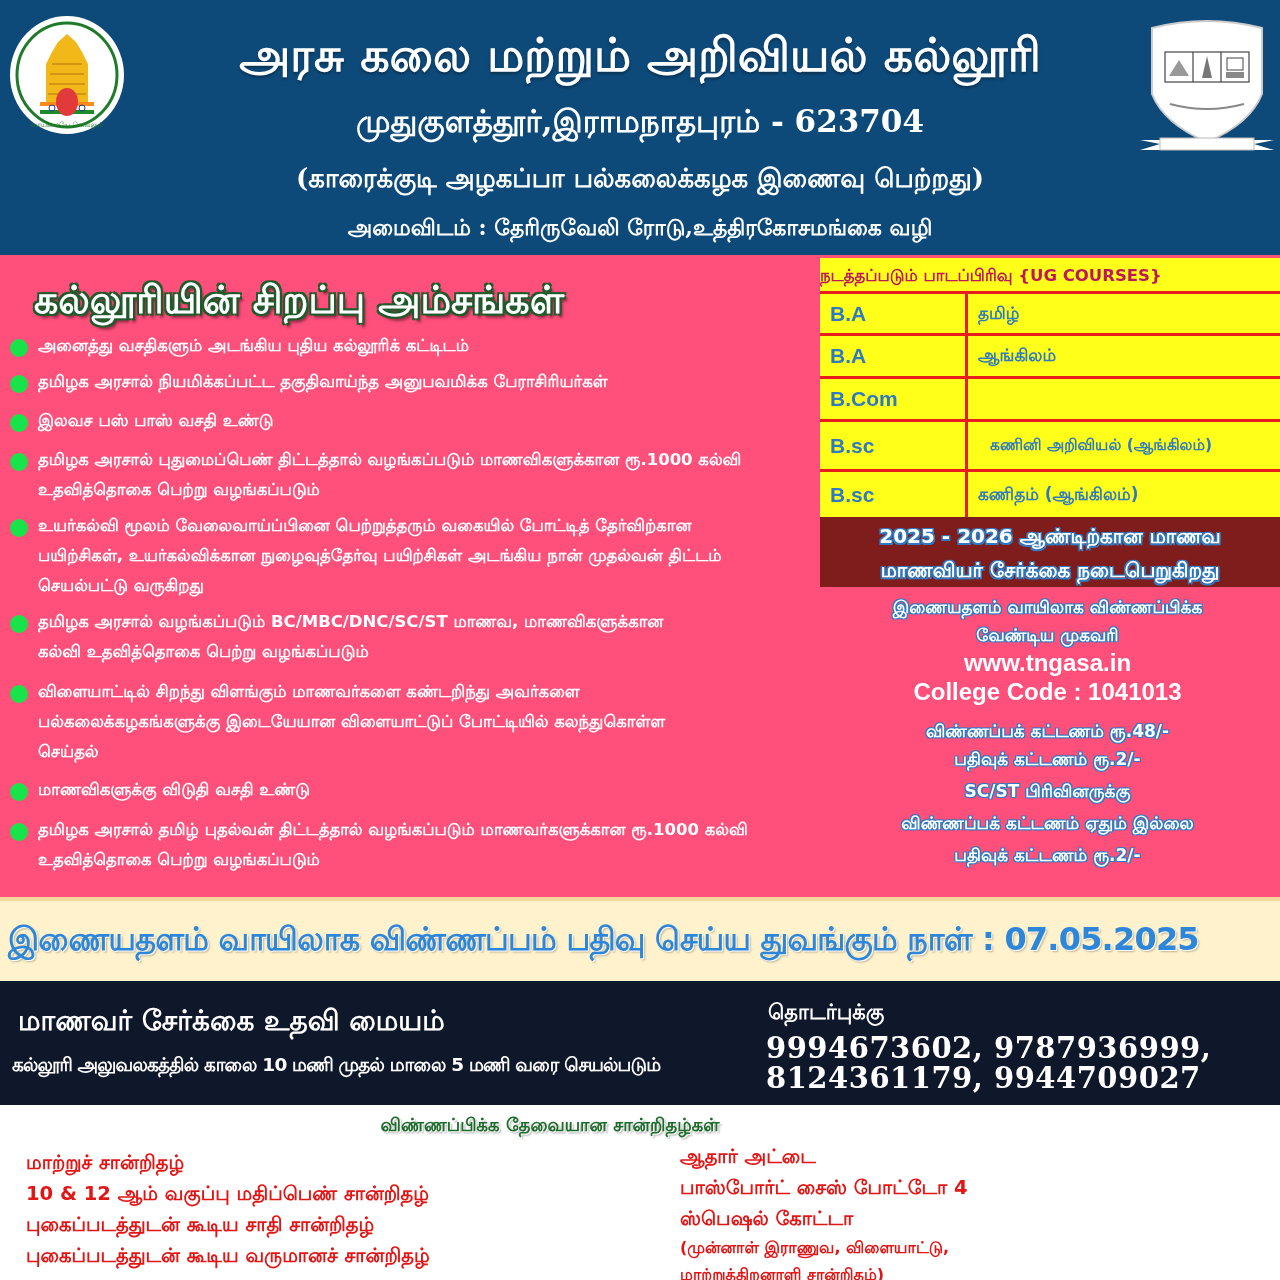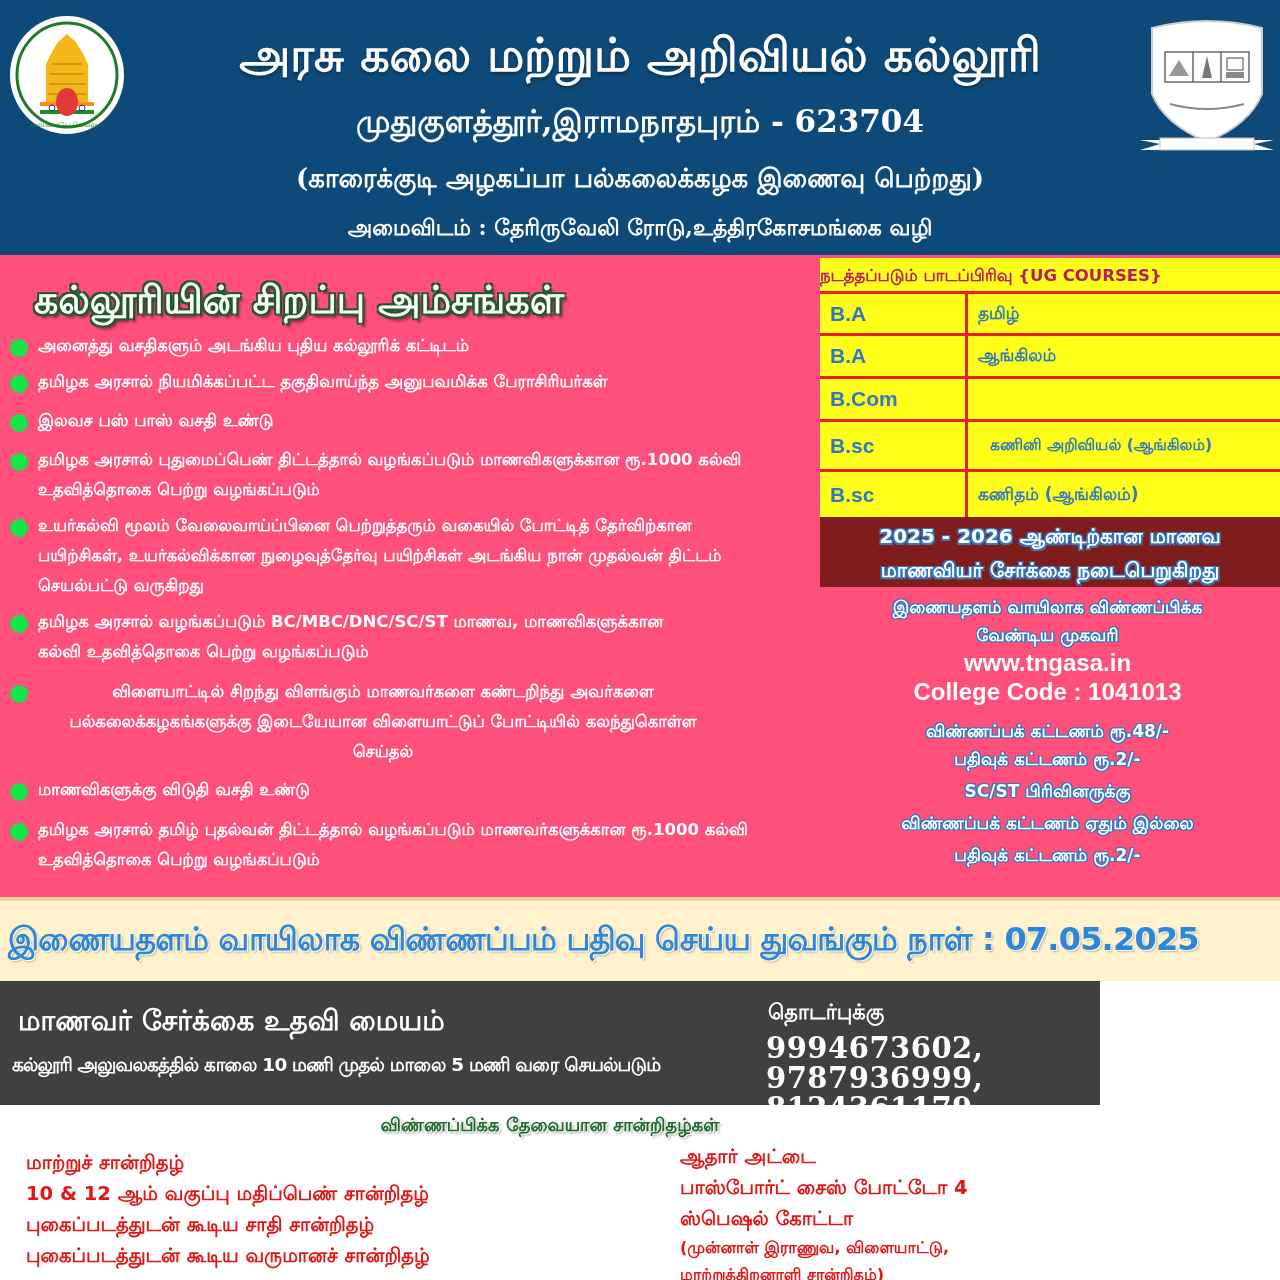--- a/index.html
+++ b/index.html
@@ -40,21 +40,21 @@
      text-shadow: -1.2px -1.2px 0 #2f7ac0, 1.2px -1.2px 0 #2f7ac0, -1.2px 1.2px 0 #2f7ac0, 1.2px 1.2px 0 #2f7ac0; }
   .ai-web { color: #ffffff; font-family: "Liberation Sans", sans-serif; font-weight: bold; font-size: 24px; line-height: 28px; }
   .ai-code { color: #ffffff; font-family: "Liberation Sans", sans-serif; font-weight: bold; font-size: 24px; line-height: 30px; }
 
   
   .date-strip { position: absolute; left: 0; top: 897px; width: 1280px; height: 84px; background: #fff2cc; border-top: 4px solid #f5d59a; }
   .date-text { position: absolute; left: 8px; top: 16px; width: 1264px; color: #2e86d9; font-weight: bold; font-size: 32px; line-height: 44px; white-space: nowrap; font-family: "DejaVu Sans", sans-serif; letter-spacing: -0.8px;
      text-shadow: 1px 1px 0 #ffffff, 2px 2px 2px rgba(0,0,0,0.25); }
 
   
-  .help { position: absolute; left: 0; top: 981px; width: 1100px; height: 124px; background: #404040; }
+  .help { position: absolute; left: 0; top: 981px; width: 1280px; height: 124px; background: #0f172a; }
   .help-title { position: absolute; left: 18px; top: 20px; color: #ffffff; font-weight: bold; font-size: 28px; line-height: 40px; white-space: nowrap; }
   .help-sub { position: absolute; left: 12px; top: 64px; color: #ffffff; font-weight: bold; font-size: 18.5px; line-height: 40px; white-space: nowrap; font-family: "DejaVu Sans", sans-serif; letter-spacing: -0.8px; }
   .contact-label { position: absolute; left: 768px; top: 14px; color: #ffffff; font-weight: bold; font-size: 21px; line-height: 34px; }
   .phones { position: absolute; left: 766px; top: 52px; color: #ffffff; font-weight: bold; font-size: 29px; line-height: 30px; font-family: "DejaVu Serif", serif; letter-spacing: 0.5px; }
 
   
   .docs { position: absolute; left: 0; top: 1105px; width: 1280px; height: 175px; background: #ffffff; }
   .docs-title { position: absolute; left: 0; top: 6px; width: 1100px; text-align: center; color: #1d6b2a; font-weight: bold; font-size: 18px; line-height: 28px; font-family: "DejaVu Sans", sans-serif;
      text-shadow: 1px 1px 0 #ffffff, 2px 2px 2px rgba(0,0,0,0.35); }
   .docs-left { position: absolute; left: 26px; top: 42px; }
@@ -128,21 +128,21 @@
     <div class="feature" style="top:180px;">
       <span class="bullet"></span>
       <div class="feature-text" style="width:730px;">உயர்கல்வி மூலம் வேலைவாய்ப்பினை பெற்றுத்தரும் வகையில் போட்டித் தேர்விற்கான பயிற்சிகள், உயர்கல்விக்கான நுழைவுத்தேர்வு பயிற்சிகள் அடங்கிய நான் முதல்வன் திட்டம் செயல்பட்டு வருகிறது</div>
     </div>
     <div class="feature" style="top:276px;">
       <span class="bullet"></span>
       <div class="feature-text" style="width:640px;">தமிழக அரசால் வழங்கப்படும் BC/MBC/DNC/SC/ST மாணவ, மாணவிகளுக்கான கல்வி உதவித்தொகை பெற்று வழங்கப்படும்</div>
     </div>
     <div class="feature" style="top:346px;">
       <span class="bullet"></span>
-      <div class="feature-text" style="width:690px;text-align:center;">விளையாட்டில் சிறந்து விளங்கும் மாணவர்களை கண்டறிந்து அவர்களை பல்கலைக்கழகங்களுக்கு இடையேயான விளையாட்டுப் போட்டியில் கலந்துகொள்ள செய்தல்</div>
+      <div class="feature-text" style="width:690px;">விளையாட்டில் சிறந்து விளங்கும் மாணவர்களை கண்டறிந்து அவர்களை பல்கலைக்கழகங்களுக்கு இடையேயான விளையாட்டுப் போட்டியில் கலந்துகொள்ள செய்தல்</div>
     </div>
     <div class="feature" style="top:444px;">
       <span class="bullet"></span>
       <div class="feature-text">மாணவிகளுக்கு விடுதி வசதி உண்டு</div>
     </div>
     <div class="feature" style="top:484px;">
       <span class="bullet"></span>
       <div class="feature-text" style="width:790px;">தமிழக அரசால் தமிழ் புதல்வன் திட்டத்தால் வழங்கப்படும் மாணவர்களுக்கான ரூ.1000 கல்வி உதவித்தொகை பெற்று வழங்கப்படும்</div>
     </div>
   </div>

